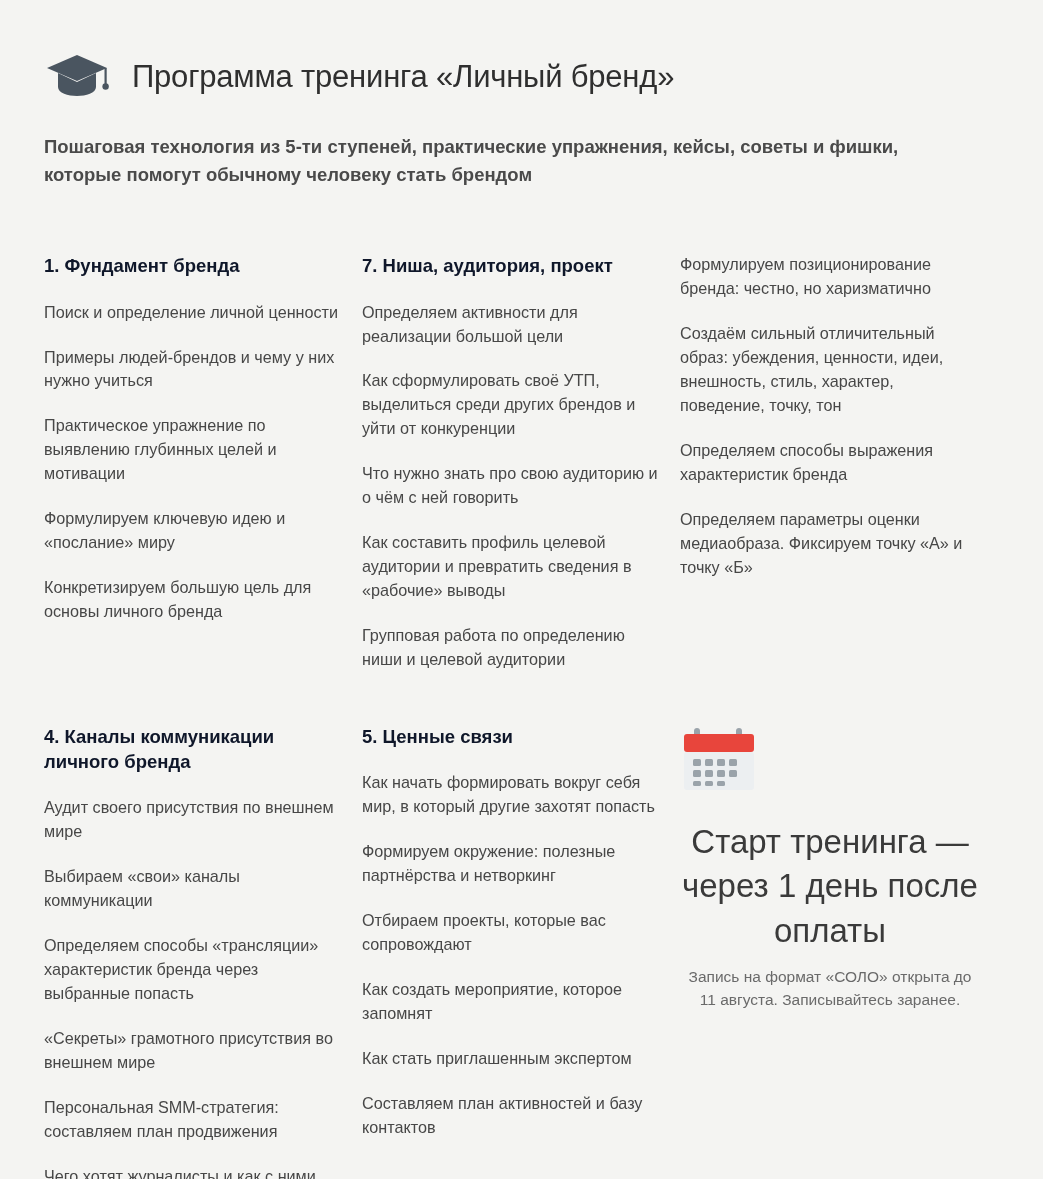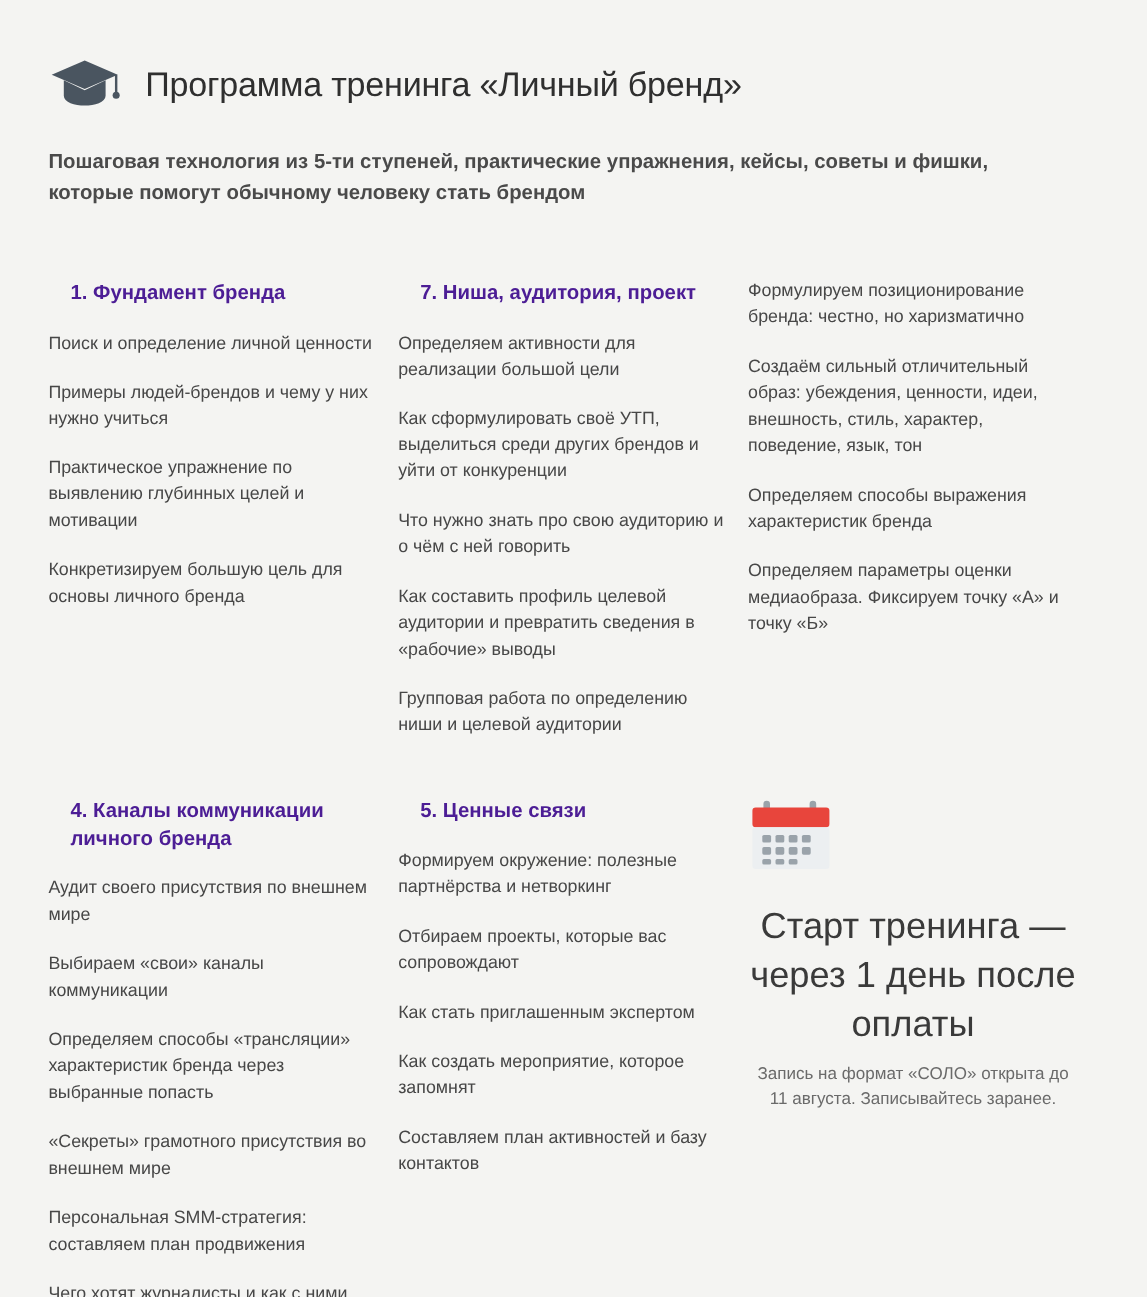--- a/index.html
+++ b/index.html
@@ -60,24 +60,23 @@
     column-gap: 18px;
     row-gap: 52px;
     align-items: start;
   }
   .col {
     width: 300px;
   }
   .col-title {
     font-size: 18.5px;
     font-weight: bold;
-    color: #4c1d95;
+    color: #0f172a;
     line-height: 1.36;
     margin-bottom: 22px;
-    margin-left: 20px;
   }
   .item {
     font-size: 16.2px;
     line-height: 1.48;
     color: #474747;
     margin-bottom: 21px;
   }
   .item:last-child {
     margin-bottom: 0;
   }
@@ -128,56 +127,58 @@
 
   <p class="subtitle">Пошаговая технология из 5-ти ступеней, практические упражнения, кейсы, советы и фишки, которые помогут обычному человеку стать брендом</p>
 
   <div class="grid">
 
     <div class="col">
       <div class="col-title">1. Фундамент бренда</div>
       <div class="item">Поиск и определение личной ценности</div>
       <div class="item">Примеры людей-брендов и чему у них нужно учиться</div>
       <div class="item">Практическое упражнение по выявлению глубинных целей и мотивации</div>
+      <div class="item">Формулируем ключевую идею и «послание» миру</div>
       <div class="item">Конкретизируем большую цель для основы личного бренда</div>
     </div>
 
     <div class="col">
       <div class="col-title">7. Ниша, аудитория, проект</div>
       <div class="item">Определяем активности для реализации большой цели</div>
       <div class="item">Как сформулировать своё УТП, выделиться среди других брендов и уйти от конкуренции</div>
       <div class="item">Что нужно знать про свою аудиторию и о чём с ней говорить</div>
       <div class="item">Как составить профиль целевой аудитории и превратить сведения в «рабочие» выводы</div>
       <div class="item">Групповая работа по определению ниши и целевой аудитории</div>
     </div>
 
     <div class="col">
       <div class="item">Формулируем позиционирование бренда: честно, но харизматично</div>
-      <div class="item">Создаём сильный отличительный образ: убеждения, ценности, идеи, внешность, стиль, характер, поведение, язык, тон</div>
+      <div class="item">Создаём сильный отличительный образ: убеждения, ценности, идеи, внешность, стиль, характер, поведение, точку, тон</div>
       <div class="item">Определяем способы выражения характеристик бренда</div>
       <div class="item">Определяем параметры оценки медиаобраза. Фиксируем точку «А» и точку «Б»</div>
     </div>
 
     <div class="col row2">
       <div class="col-title">4. Каналы коммуникации личного бренда</div>
       <div class="item">Аудит своего присутствия по внешнем мире</div>
       <div class="item">Выбираем «свои» каналы коммуникации</div>
       <div class="item">Определяем способы «трансляции» характеристик бренда через выбранные попасть</div>
       <div class="item">«Секреты» грамотного присутствия во внешнем мире</div>
       <div class="item">Персональная SMM-стратегия: составляем план продвижения</div>
       <div class="item">Чего хотят журналисты и как с ними подружиться</div>
 
     </div>
 
     <div class="col row2">
       <div class="col-title">5. Ценные связи</div>
+      <div class="item">Как начать формировать вокруг себя мир, в который другие захотят попасть</div>
       <div class="item">Формируем окружение: полезные партнёрства и нетворкинг</div>
       <div class="item">Отбираем проекты, которые вас сопровождают</div>
+      <div class="item">Как создать мероприятие, которое запомнят</div>
       <div class="item">Как стать приглашенным экспертом</div>
-      <div class="item">Как создать мероприятие, которое запомнят</div>
       <div class="item">Составляем план активностей и базу контактов</div>
     </div>
 
     <div class="promo row2">
       <div class="calendar-icon">
         <svg viewBox="0 0 78 72" width="78" height="72" aria-hidden="true">
           <rect x="14" y="4" width="6" height="12" rx="3" fill="#9aa3aa"></rect>
           <rect x="56" y="4" width="6" height="12" rx="3" fill="#9aa3aa"></rect>
           <rect x="4" y="10" width="70" height="18" rx="3" fill="#e8453c"></rect>
           <rect x="4" y="28" width="70" height="38" rx="3" fill="#eceff1"></rect>

